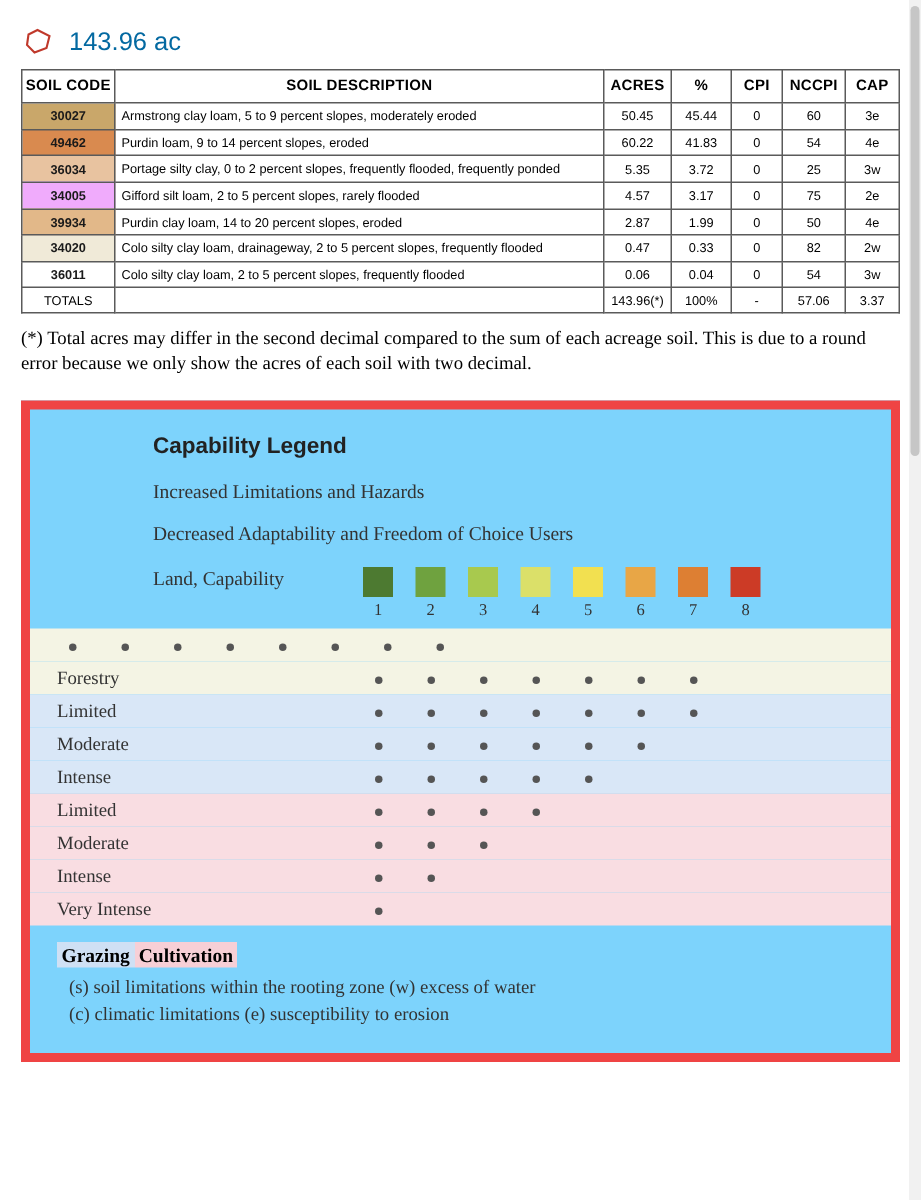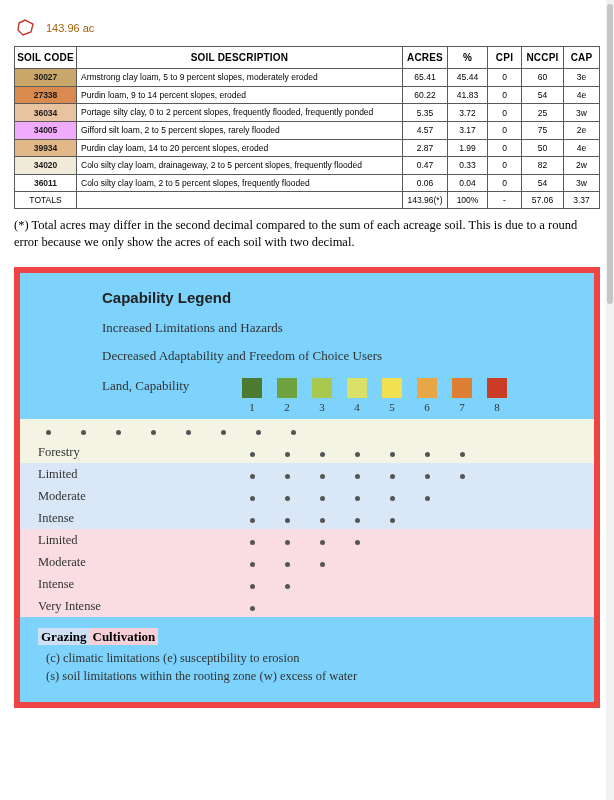--- a/index.html
+++ b/index.html
@@ -30,22 +30,22 @@
     gap: 10px;
     padding: 18px 0 8px 8px;
   }
   .parcel-icon {
     width: 20px;
     height: 20px;
     flex: 0 0 auto;
   }
   .acreage-text {
     font-family: "Liberation Sans", sans-serif;
-    font-size: 11px;
-    color: #a16207;
+    font-size: 17px;
+    color: #0369a1;
   }
 
   
   .table-wrap {
     padding: 0 6px;
   }
   table.soils {
     border-collapse: collapse;
     width: 100%;
     table-layout: fixed;
@@ -250,28 +250,28 @@
           <th>%</th>
           <th>CPI</th>
           <th>NCCPI</th>
           <th>CAP</th>
         </tr>
       </thead>
       <tbody>
         <tr>
           <td class="code" style="background: rgb(201, 167, 106);">30027</td>
           <td class="desc">Armstrong clay loam, 5 to 9 percent slopes, moderately eroded</td>
-          <td class="num">65.41</td>
+          <td class="num">50.45</td>
           <td class="num">45.44</td>
           <td class="num">0</td>
           <td class="num">60</td>
           <td class="num">3e</td>
         </tr>
         <tr>
-          <td class="code" style="background: rgb(217, 138, 79);">27338</td>
+          <td class="code" style="background: rgb(217, 138, 79);">49462</td>
           <td class="desc">Purdin loam, 9 to 14 percent slopes, eroded</td>
           <td class="num">60.22</td>
           <td class="num">41.83</td>
           <td class="num">0</td>
           <td class="num">54</td>
           <td class="num">4e</td>
         </tr>
         <tr>
           <td class="code" style="background: rgb(232, 195, 160);">36034</td>
           <td class="desc">Portage silty clay, 0 to 2 percent slopes, frequently flooded, frequently ponded</td>
@@ -456,20 +456,20 @@
           <div class="dot-cell"></div>
           <div class="dot-cell"></div>
           <div class="dot-cell"></div>
           <div class="dot-cell"></div>
         </div>
       </div>
 
     <div class="gc-row">
       <span class="gc-graze">Grazing</span><span class="gc-cult">Cultivation</span>
     </div>
+    <div class="legend-note">(s) soil limitations within the rooting zone (w) excess of water</div>
     <div class="legend-note">(c) climatic limitations (e) susceptibility to erosion</div>
-    <div class="legend-note">(s) soil limitations within the rooting zone (w) excess of water</div>
   </div>
 
   <div class="scrollbar-track">
     <div class="scrollbar-thumb"></div>
   </div>
 </div>
 
 </body></html>

